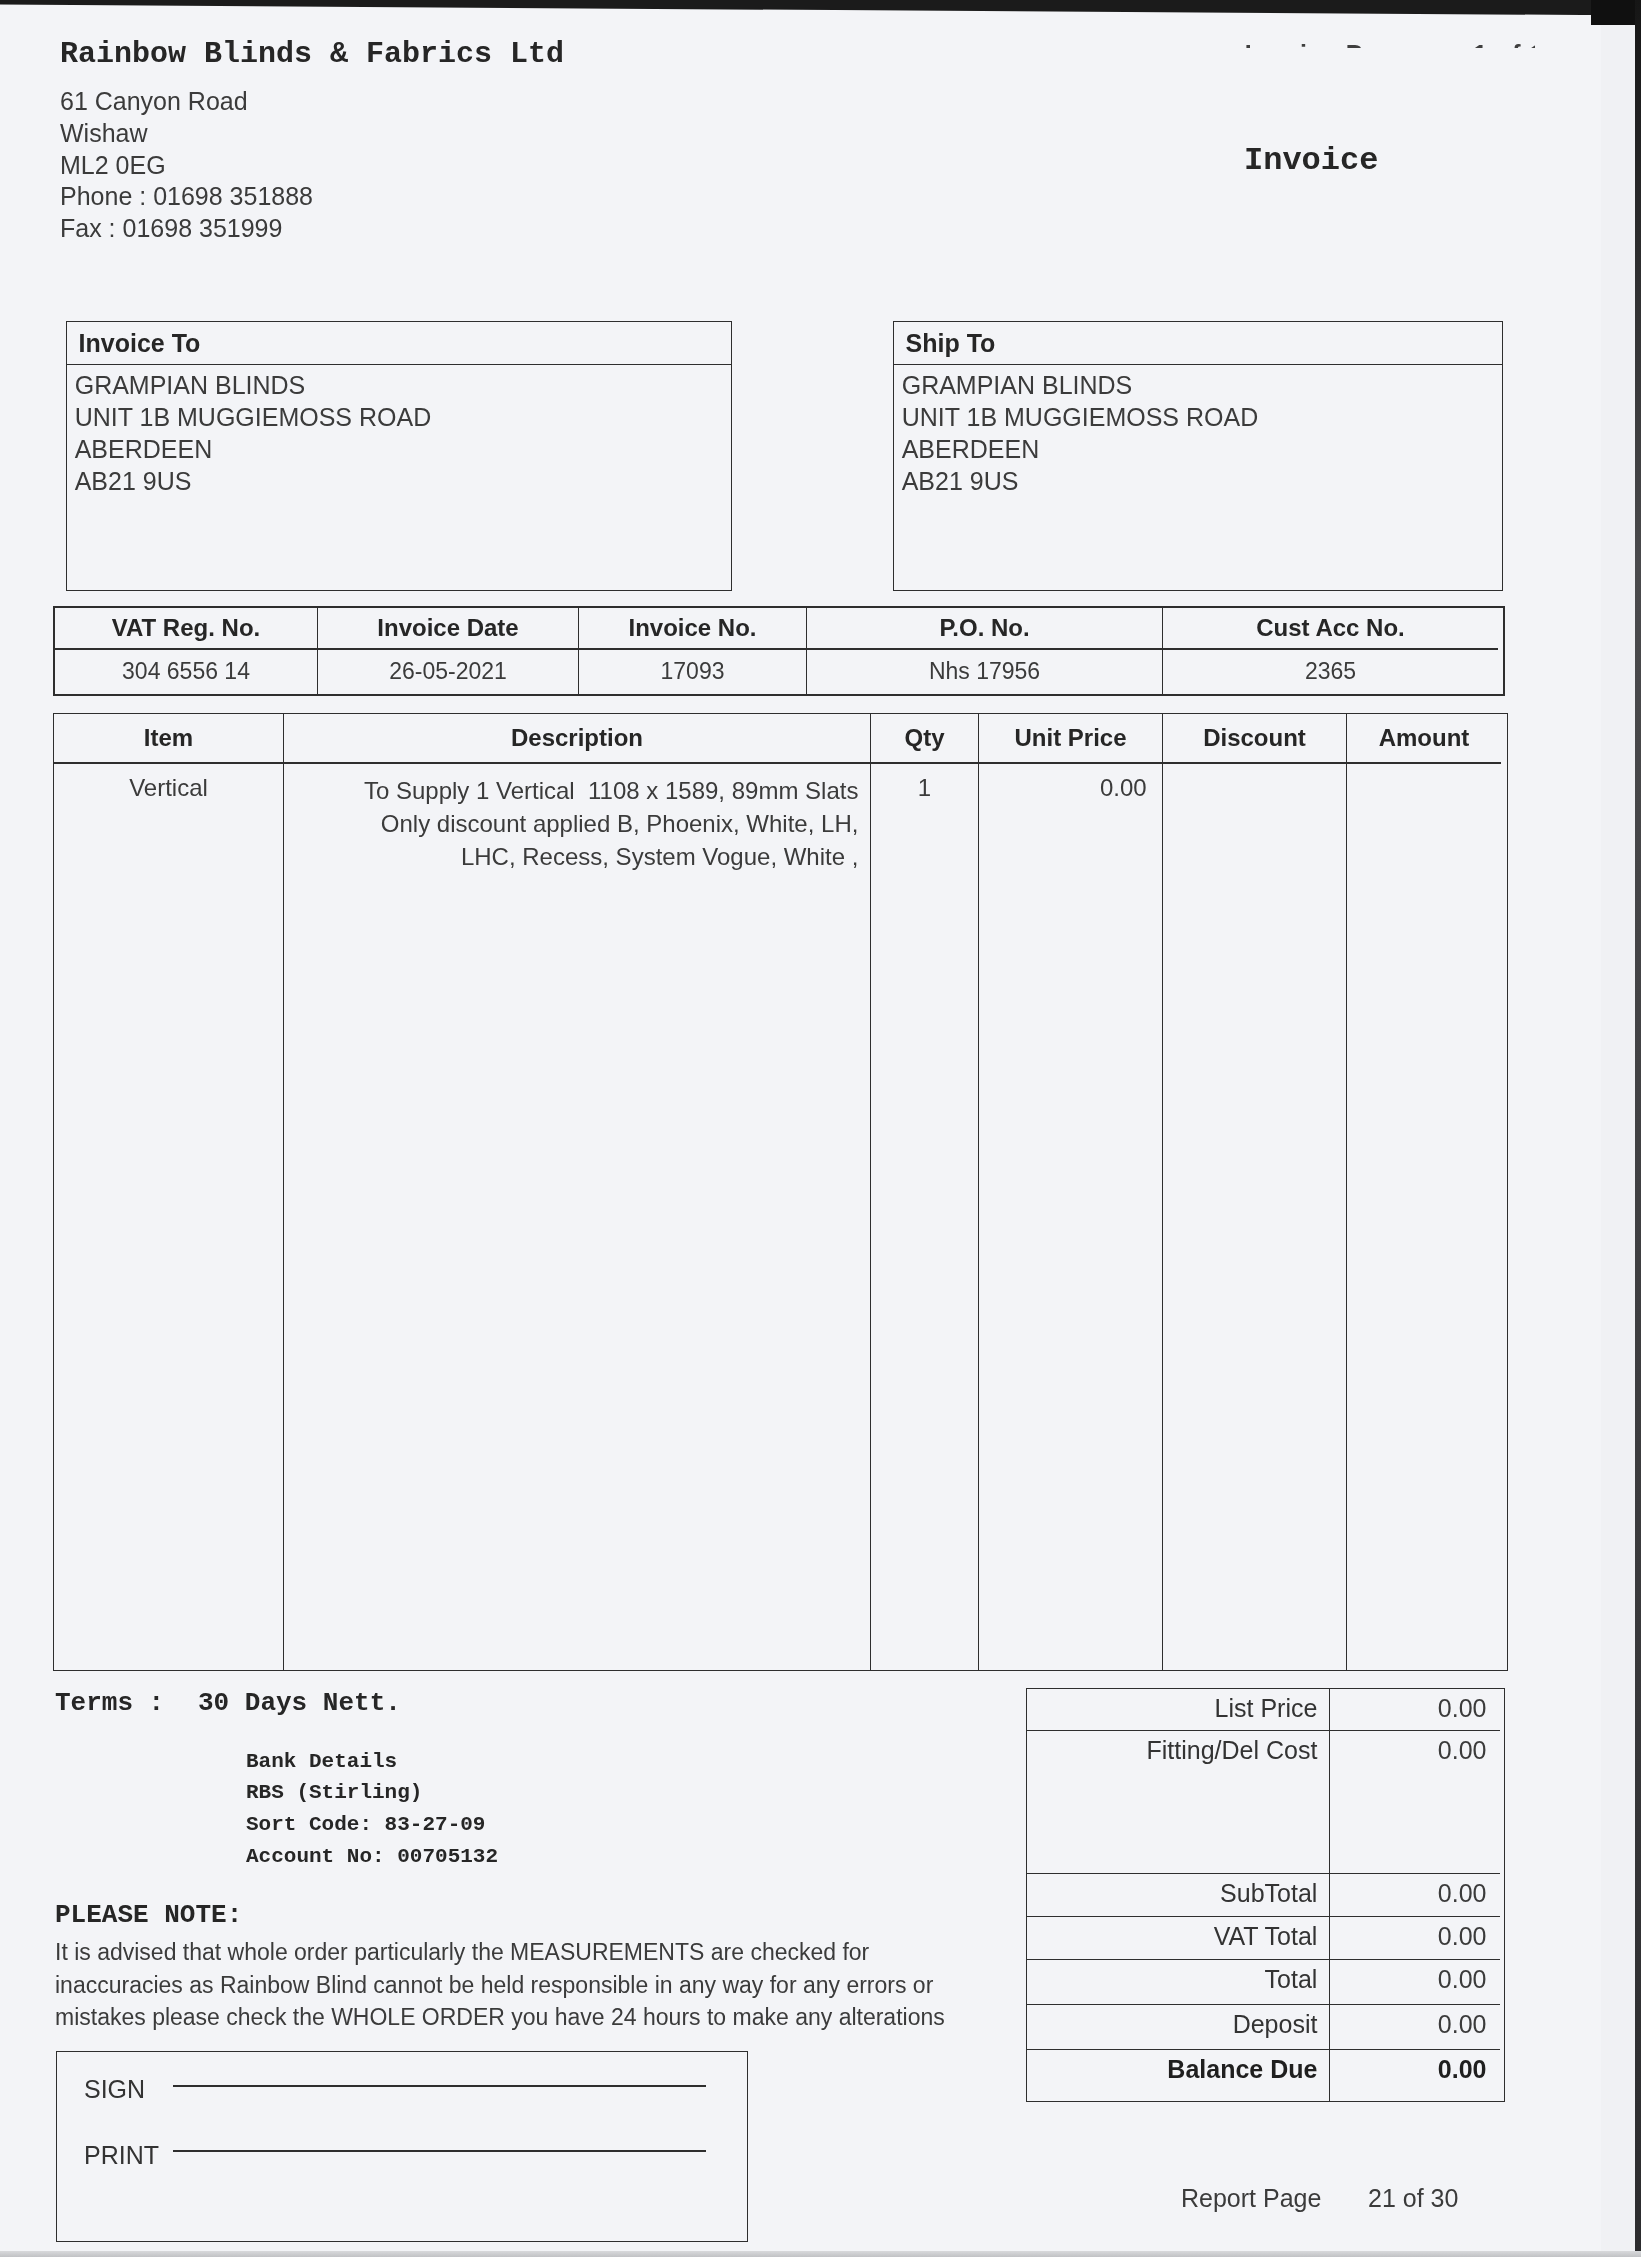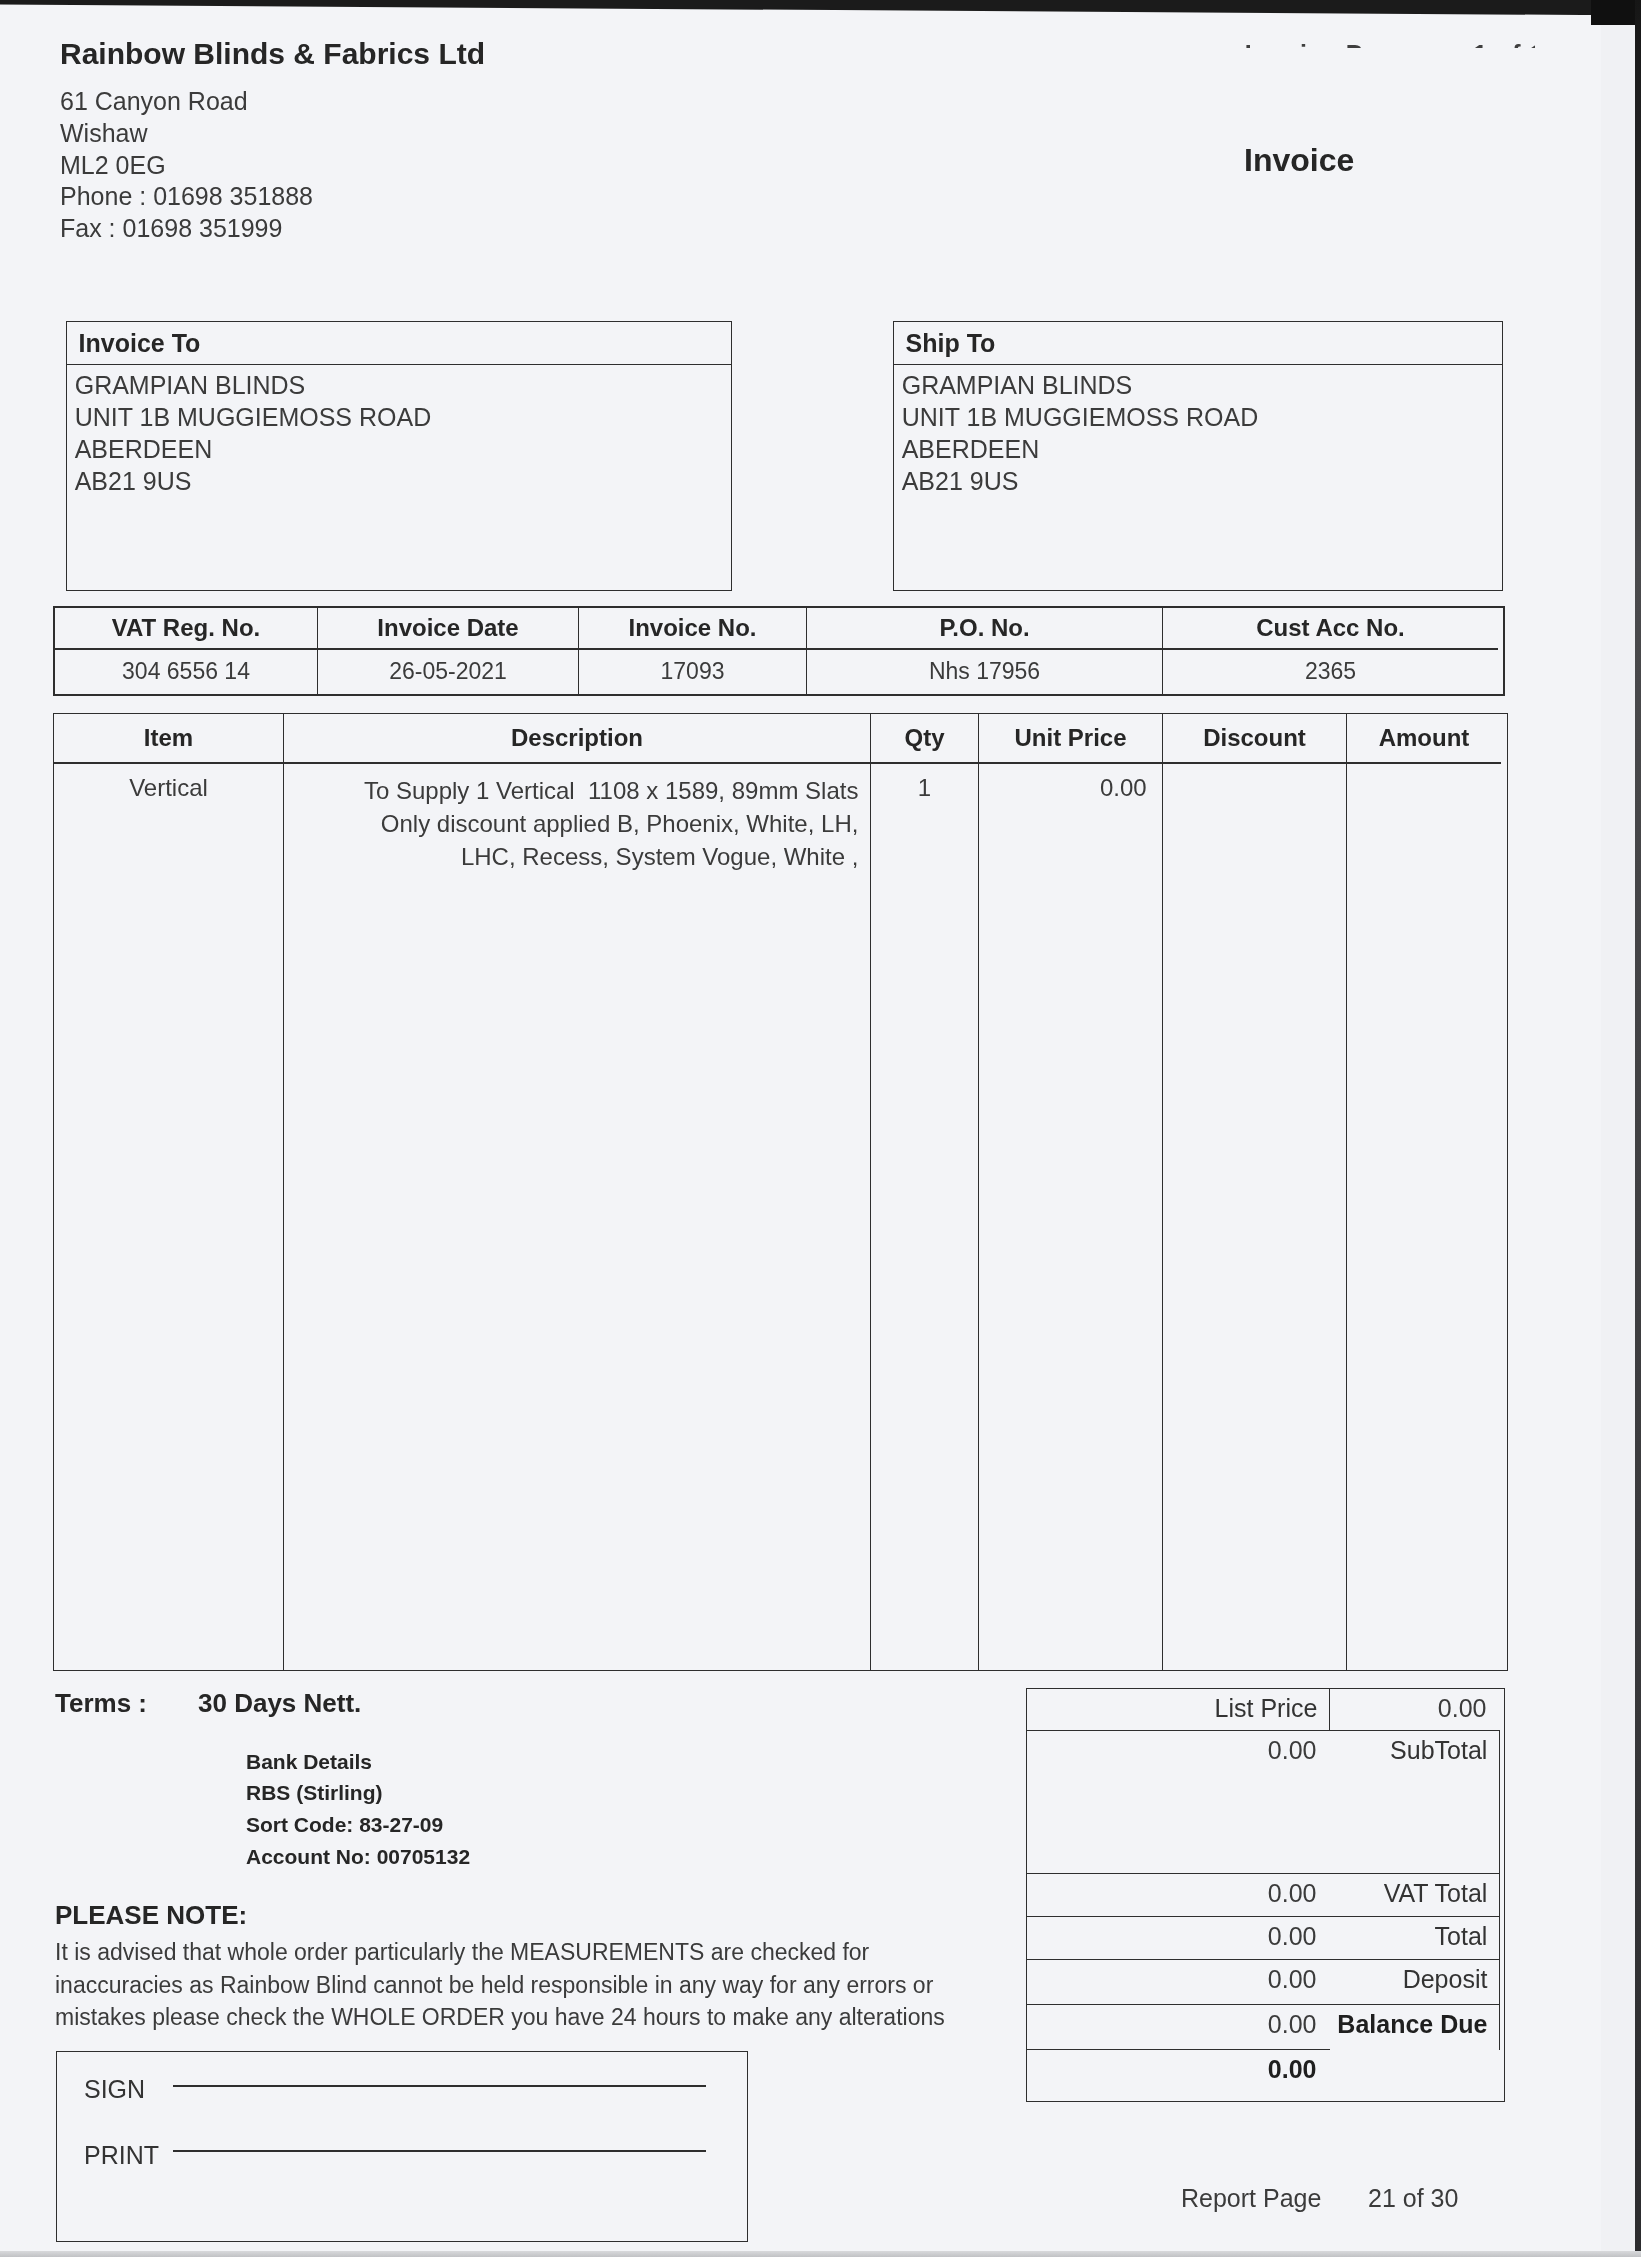--- a/index.html
+++ b/index.html
@@ -4,21 +4,21 @@
 <style>
   html,body { margin:0; padding:0; background:#dfe0e2; }
   .page {
     position:relative; width:1641px; height:2257px;
     background:#f3f4f7;
     font-family:"Liberation Sans", sans-serif;
     color:#3b3b3b; overflow:hidden;
     -webkit-font-smoothing:antialiased;
   }
   .abs { position:absolute; }
-  .b   { font-weight:bold; color:#262626; }
+  .b   { font-weight:bold; color:#262626;font-family:Liberation Mono, monospace; }
   .nowrap { white-space:pre;text-align:right; }
 
   
   .scan-top { left:0; top:0; width:1641px; height:15.4px; background:#1b1b1b;
               clip-path:polygon(0 0,100% 0,100% 100%,0 30%); }
   .scan-corner { left:1591px; top:0; width:50px; height:25px; background:#101010; }
   .scan-right { left:1635px; top:0; width:6.8px; height:2257px;
                 background:linear-gradient(180deg,#161616,#4a4a4c 25%,#3a3a3c 70%,#2c2c2e); }
   .scan-margin { left:1601px; top:0; width:34px; height:2257px; background:#f0f1f4; }
   .scan-bottom { left:0; top:2251px; width:1641px; height:6.8px;
@@ -176,20 +176,21 @@
   <div class="abs bank b" style="top:1845px">Account No: 00705132</div>
 
   <div class="abs note-title b">PLEASE NOTE:</div>
   <div class="abs note-line nowrap" style="top:1939px">It is advised that whole order particularly the MEASUREMENTS are checked for</div>
   <div class="abs note-line nowrap" style="top:1972px">inaccuracies as Rainbow Blind cannot be held responsible in any way for any errors or</div>
   <div class="abs note-line nowrap" style="top:2004px">mistakes please check the WHOLE ORDER you have 24 hours to make any alterations</div>
 
   <div class="abs totals">
     <div class="lc">List Price</div>
     <div class="vc">0.00</div>
+    <div class="lc">Fitting/Del Cost</div>
     <div class="vc">0.00</div>
     <div class="lc">SubTotal</div>
     <div class="vc">0.00</div>
     <div class="lc">VAT Total</div>
     <div class="vc">0.00</div>
     <div class="lc">Total</div>
     <div class="vc">0.00</div>
     <div class="lc">Deposit</div>
     <div class="vc">0.00</div>
     <div class="lc nb bold">Balance Due</div>

